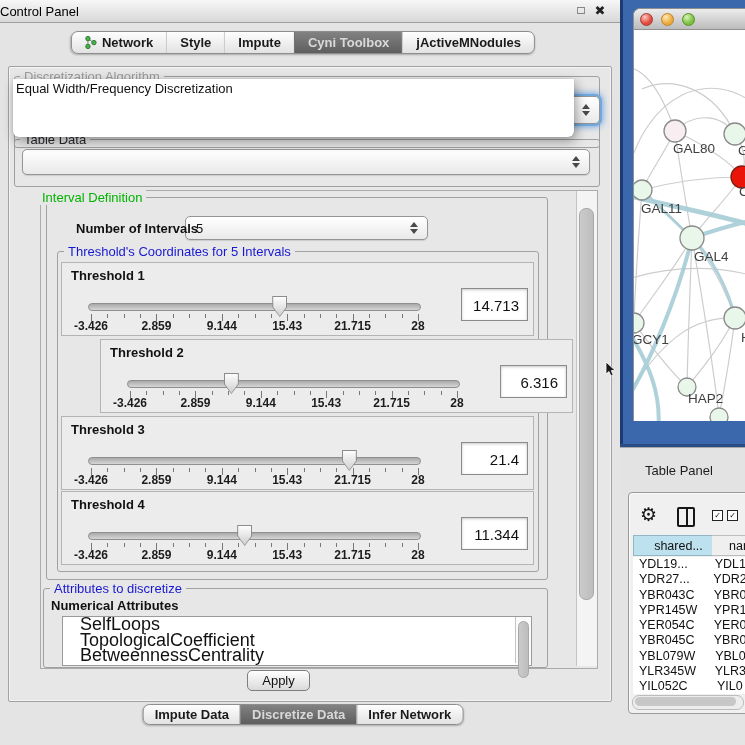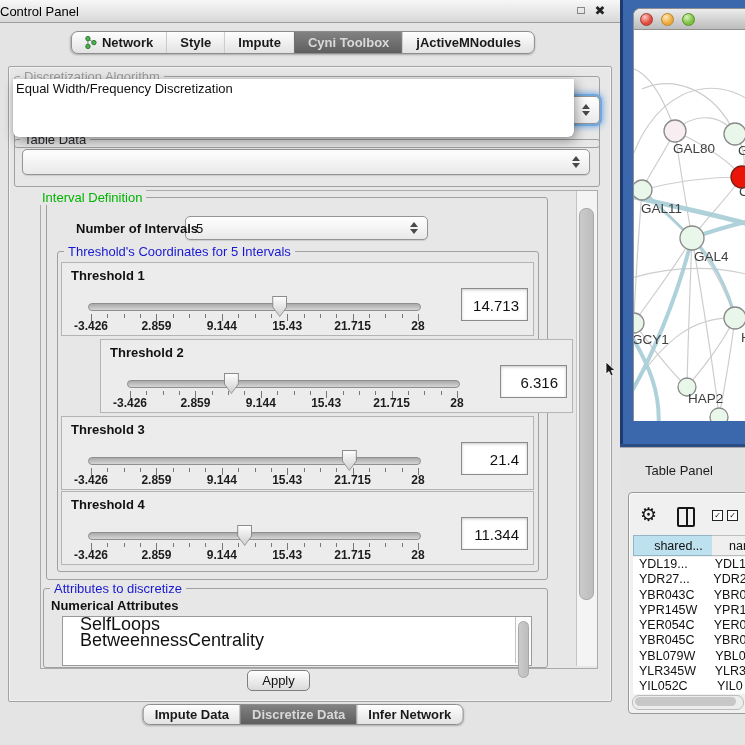--- a/index.html
+++ b/index.html
@@ -326,20 +326,21 @@
       <span class="tkl" style="left: 356px;">28</span>
       <div class="tvalue">11.344</div>
     </div>
   </div>
 
 <div class="group" style="left:43px;top:588px;width:503px;height:78px"></div>
 <span class="glabel blue" style="left:50px;top:581px">Attributes to discretize</span>
 <span class="glabel dark" style="left:47px;top:598px;font-weight:700;background:transparent;color:#111">Numerical Attributes</span>
 <div class="list" id="attr-list">
     <div class="litem">SelfLoops</div>
+    <div class="litem">TopologicalCoefficient</div>
     <div class="litem">BetweennessCentrality</div>
   </div>
 <div class="vtrack" style="left:515px;top:617px;width:15px;height:46px;background:#fbfbfb"></div>
 <div class="vthumb" style="left:518px;top:621px;width:9px;height:55px"></div>
 
 <div class="btn" style="left:247px;top:670px;width:61px;height:19px;line-height:19px">Apply</div>
 
 <div class="tabbar small" style="left:303px;top:704px;transform:translateX(-50%)">
     <div class="tab">
       <span>Impute Data</span>

